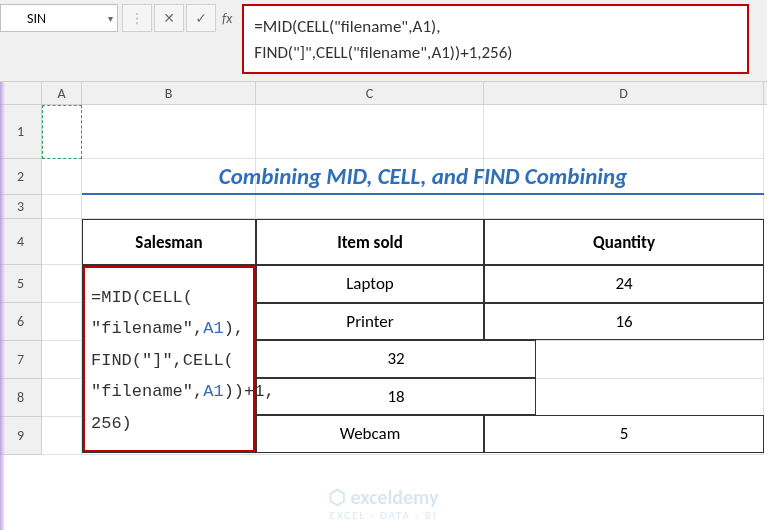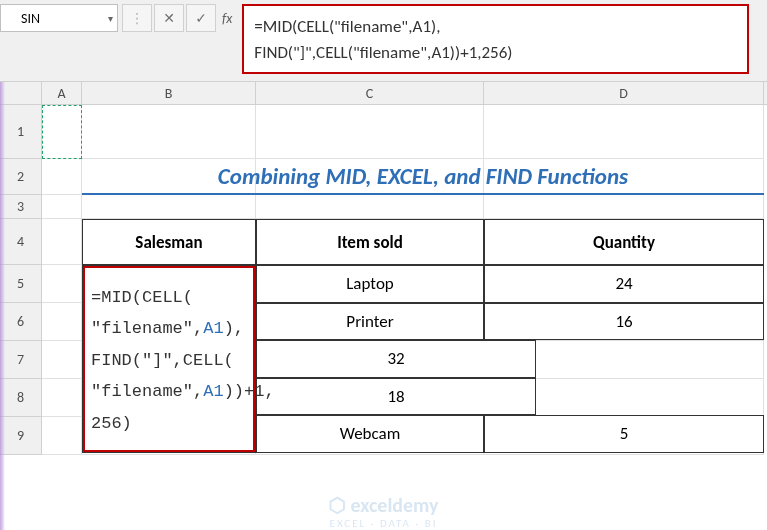--- a/index.html
+++ b/index.html
@@ -21,21 +21,21 @@
       align-items: flex-start;
       padding: 4px 0;
     }
     .name-box {
       width: 118px;
       height: 28px;
       background: #fff;
       border: 1px solid #c0c0c0;
       display: flex;
       align-items: center;
-      padding: 0 20px;
+      padding: 0 26px;
       margin-right: 4px;
       font-size: 14px;
       position: relative;
     }
     .name-box-dropdown {
       position: absolute;
       right: 4px;
       color: #666;
       font-size: 10px;
     }
@@ -221,21 +221,21 @@
       font-size: 17px;
       line-height: 1.85;
       color: #333;
       font-family: Liberation Mono, monospace;
     }
     .blue-ref { color: #2e6fb8; }
     
     
     .watermark {
       position: absolute;
-      bottom: 0;
+      bottom: 8px;
       left: 50%;
       transform: translateX(-50%);
       opacity: 0.22;
       color: #5090c8;
       font-size: 14px;
       z-index: 6;
       text-align: center;
     }
     .wm-top { font-size: 20px; font-weight: 600; }
     .wm-sub { font-size: 11px; letter-spacing: 2px; }
@@ -331,21 +331,21 @@
       <div class="row-h">9</div>
       <div class="cell col-A"></div>
       <div class="cell col-B"></div>
       <div class="cell col-C"></div>
       <div class="cell col-D"></div>
     </div>
   </div>
 
   <div class="active-cell"></div>
 
-  <div class="title-cell">Combining MID, EXCEL, and FIND Functions</div>
+  <div class="title-cell">Combining MID, CELL, and FIND Combining</div>
 
   <div class="data-table">
     <div class="dt-row">
       <div class="dt-cell dt-header dt-B">Salesman</div>
       <div class="dt-cell dt-header dt-C">Item sold</div>
       <div class="dt-cell dt-header dt-D">Quantity</div>
     </div>
     <div class="dt-row">
       <div class="dt-cell dt-body dt-B"></div>
       <div class="dt-cell dt-body dt-C">Laptop</div>

